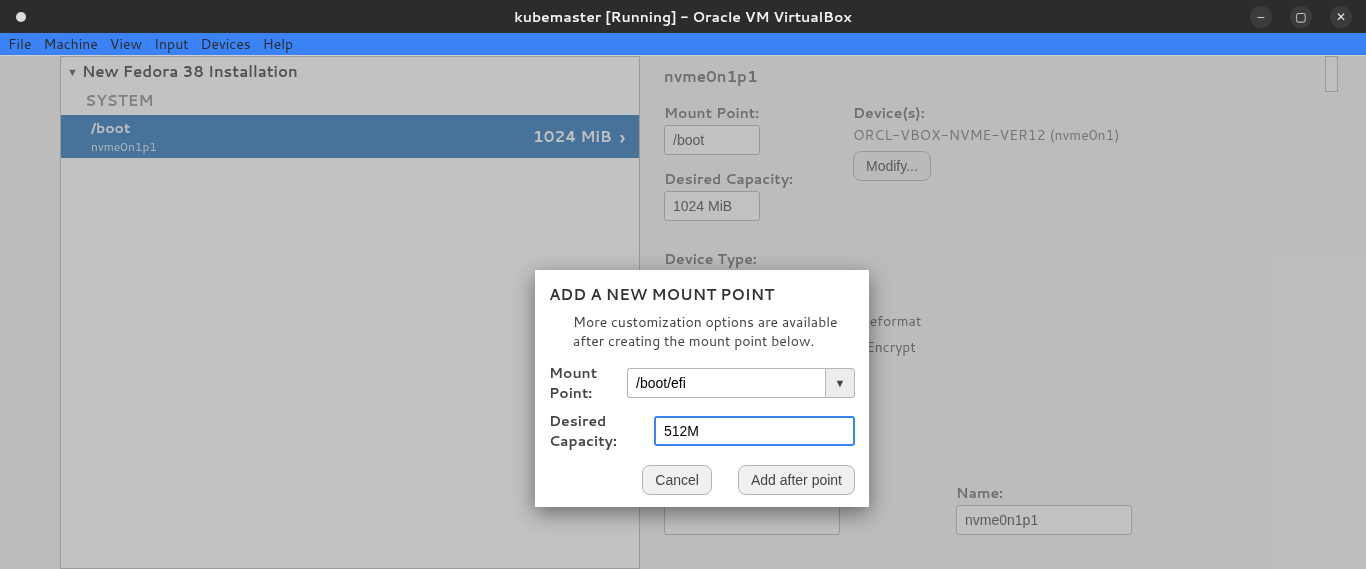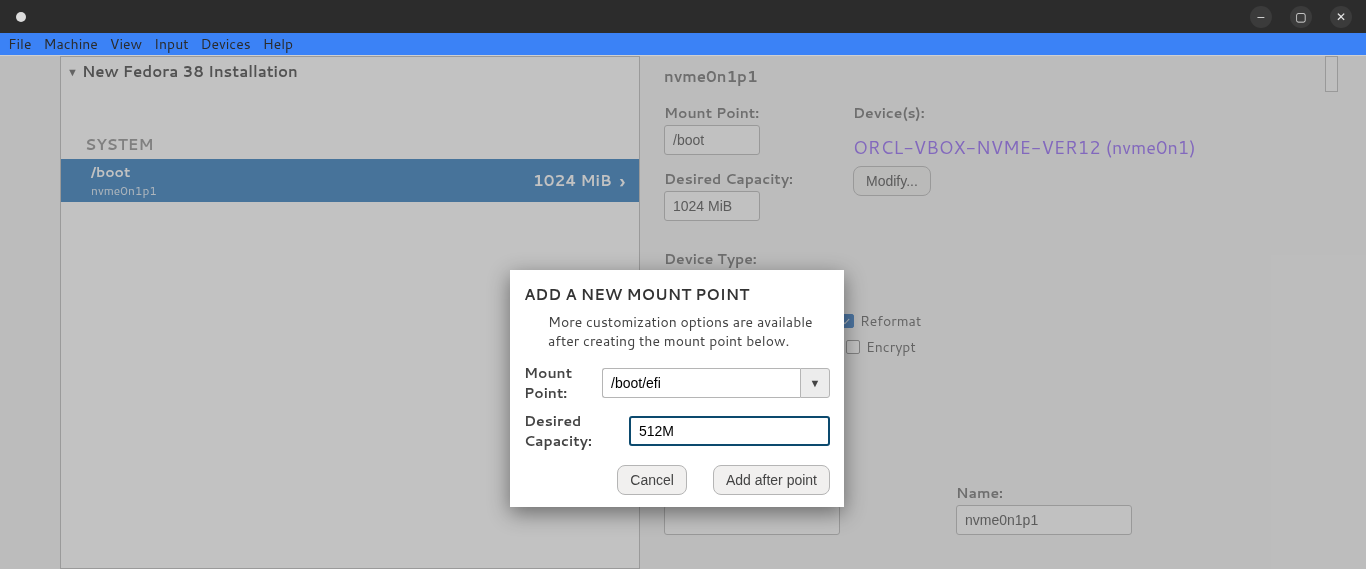--- a/index.html
+++ b/index.html
@@ -63,21 +63,21 @@
     height: 100%;
     position: relative;
   }
   .tree-header {
     display: flex; align-items: center;
     padding: 4px 6px;
     font-weight: 700; font-size: 15px; color: #333;
   }
   .tree-header .disclosure { font-size: 11px; margin-right: 4px; color:#555; }
   .tree-system {
-    padding: 4px 24px; font-weight: 700; color: #888; font-size: 15px; margin-top: 44px;
+    padding: 4px 24px; font-weight: 700; color: #888; font-size: 15px;
   }
   .tree-row {
     background: #1f6fb6;
     color: #fff;
     padding: 3px 14px 3px 30px;
     display: flex; align-items: center;
     cursor: pointer;
   }
   .tree-row .rowmain { flex: 1; }
   .tree-row .mnt { font-weight: 700; font-size: 14px; }
@@ -112,21 +112,21 @@
     background: rgba(120,120,120,0.45);
   }
   .scrollhint {
     position: absolute; top: 56px; right: 28px;
     width: 13px; height: 36px;
     background: #bfbfbf; border: 1px solid #999;
   }
   
   .modal {
     position: absolute;
-    left: 510px; top: 270px;
+    left: 535px; top: 270px;
     width: 334px;
     background: #fff;
     box-shadow: 0 6px 20px rgba(0,0,0,0.45);
     padding: 14px 14px 12px 14px;
     z-index: 20;
   }
   .modal h2 { font-size: 15px; font-weight: 800; color: #333; margin-bottom: 8px; }
   .modal .desc { font-size: 14px; color: #444; margin: 0 0 12px 24px; line-height: 1.35; }
   .modal-row { display: flex; align-items: center; margin-bottom: 8px; gap: 10px; }
   .modal-row label { font-weight: 700; font-size: 14px; color: #444; width: 112px; }
@@ -136,30 +136,31 @@
   .combo input {
     flex: 1; border: 1px solid #b5b5b5; border-right: none;
     border-radius: 3px 0 0 3px; padding: 6px 8px; font-size: 14px;
   }
   .combo .dd {
     width: 30px; border: 1px solid #b5b5b5; border-radius: 0 3px 3px 0;
     background: #ececec; display:flex; align-items:center; justify-content:center;
     font-size: 11px; color:#444; cursor:pointer;
   }
   .modal .capinput {
-    flex: 1; border: 2px solid #0c4a6e; border-radius: 3px;
+    flex: 1; border: 2px solid #3b82f6; border-radius: 3px;
     padding: 5px 8px; font-size: 14px; outline: none;
   }
   .modal-btns { display: flex; justify-content: flex-end; gap: 26px; margin-top: 14px; }
 </style>
 </head>
 <body>
 
 <div class="titlebar">
   <div class="dot"></div>
+  <div class="title">kubemaster [Running] - Oracle VM VirtualBox</div>
   <div class="winbtns">
     <div class="winbtn">–</div>
     <div class="winbtn">▢</div>
     <div class="winbtn">✕</div>
   </div>
 </div>
 
 <div class="menubar">
   <span>File</span>
   <span>Machine</span>
@@ -192,21 +193,21 @@
     <div class="rightcols">
       <div>
         <div class="fieldlabel">Mount Point:</div>
         <input class="txtinput" value="/boot" style="">
         <div class="fieldlabel" style="margin-top:14px">Desired Capacity:</div>
         <input class="txtinput" value="1024 MiB" style="">
         <div class="fieldlabel" style="margin-top:28px">Device Type:</div>
       </div>
       <div>
         <div class="fieldlabel">Device(s):</div>
-        <div style="font-size:18px; color:#8b5cf6; margin-top:11px">ORCL-VBOX-NVME-VER12 (nvme0n1)</div>
+        <div style="font-size:14px; color:#737373; margin-top:2px">ORCL-VBOX-NVME-VER12 (nvme0n1)</div>
         <button class="btn" style="margin-top:6px">Modify...</button>
       </div>
     </div>
 
     <div class="cbrow" style="margin-left:176px; margin-top:42px">
       <div class="cb checked"></div>
       <span>Reformat</span>
     </div>
     <div class="cbrow" style="margin-left:182px; margin-top:6px">
       <div class="cb"></div>

